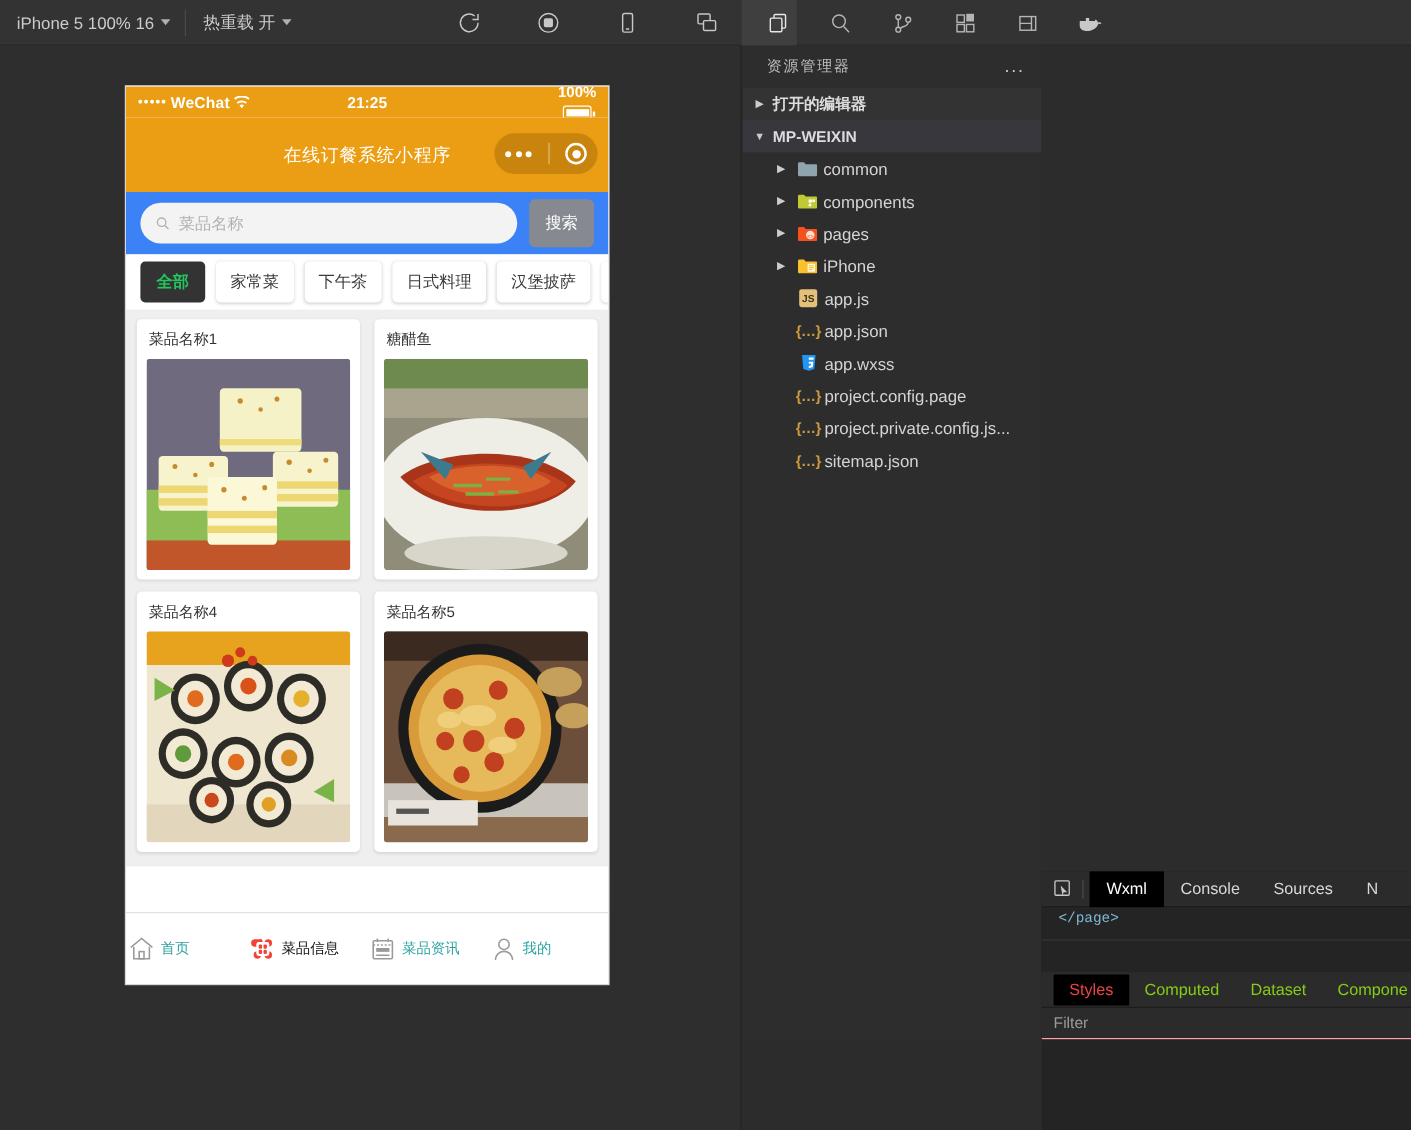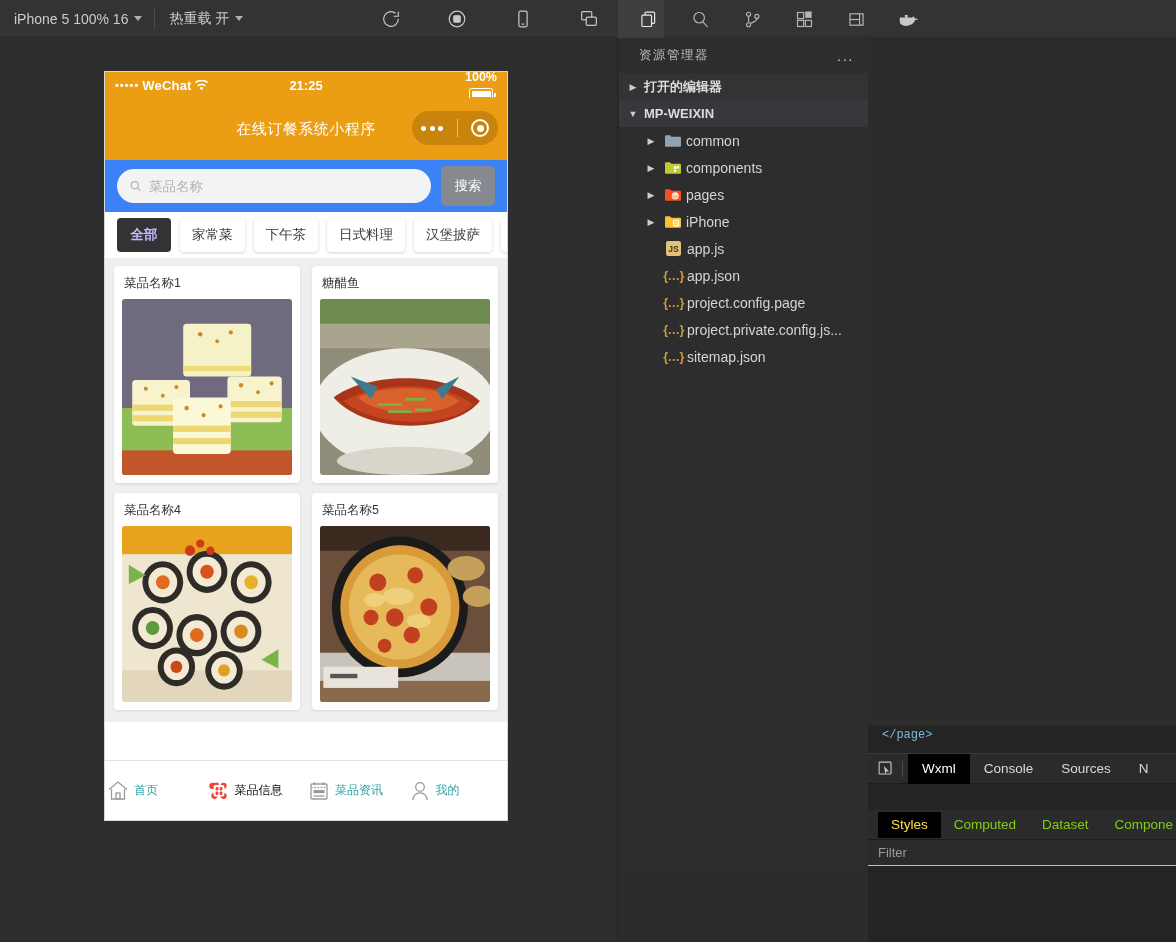--- a/index.html
+++ b/index.html
@@ -125,21 +125,21 @@
     height: 46px; background: #fff; display: flex; align-items: center;
     gap: 9px; padding: 0 12px; overflow: hidden;
   }
   .cat {
     flex: 0 0 auto; height: 34px; min-width: 54px; padding: 0 12px;
     border-radius: 4px; background: #fff; color: #3a3a3a;
     display: flex; align-items: center; justify-content: center;
     font-size: 13.5px; white-space: nowrap; cursor: pointer;
     box-shadow: 0 1px 3px rgba(0,0,0,.18);
   }
-  .cat.active { background: #333333; color: #c4b5fd; box-shadow: none; font-weight: bold;}
+  .cat.active { background: #333333; color: #22c55e; box-shadow: none; font-weight: bold;}
 
   
   #dish-grid {
     background: #efefef; padding: 8px 9px; height: 464px;
     display: grid; grid-template-columns: 1fr 1fr; gap: 10px 12px;
     align-content: start; overflow: hidden;
   }
   .dish-card {
     background: #fff; border-radius: 4px; padding: 8px;
     box-shadow: 0 1px 3px rgba(0,0,0,.10);
@@ -259,21 +259,21 @@
   #wxml-blank { height: 26px; background: #242424; }
   #styles-tabs {
     height: 30px; display: flex; align-items: center; background: #2b2b2b;
     border-bottom: 1px solid #1d1d1d; padding-left: 10px;
   }
   .st-tab {
     color: #84cc16; font-size: 13.5px; padding: 0 13px; height: 26px;
     display: flex; align-items: center; cursor: pointer; white-space: nowrap;
     border-radius: 1px;
   }
-  .st-tab.active { background: #000000; color: #fde047; }
+  .st-tab.active { background: #000000; color: #ef4444; }
   #filter-row {
     height: 26px; background: #2b2b2b; display: flex; align-items: center;
     padding-left: 10px; border-bottom: 1px solid #fca5a5;
   }
   #filter-input {
     background: transparent; border: 0; outline: none; color: #cfcfcf;
     font-size: 13px; width: 100%; font-family: "Liberation Sans", sans-serif;
   }
   #filter-input::placeholder { color: #9b9b9b; }
 </style>
@@ -693,20 +693,29 @@
     <span class="ftext">app.js</span>
   </div>
 
   <div class="tree-row indent2">
     <span class="ficon">
         <span class="jsonbr">{…}</span>
       </span>
     <span class="ftext">app.json</span>
   </div>
 
+  <div class="tree-row indent2">
+    <span class="ficon">
+      <svg width="14" height="15" viewBox="0 0 14 16" fill="#2196f3">
+          <path d="M1 1h12l-1.1 12.3L7 15l-4.9-1.7z"></path>
+          <path d="M7 3.2h4.4l-.2 2H7V3.2zM7 7h4l-.4 4.6L7 12.6V10.6l1.9-.6.13-1.4H7z" fill="#fff"></path>
+        </svg>
+    </span>
+    <span class="ftext">app.wxss</span>
+  </div>
 
   <div class="tree-row indent2">
     <span class="ficon">
         <span class="jsonbr">{…}</span>
       </span>
     <span class="ftext">project.config.page</span>
   </div>
 
   <div class="tree-row indent2">
     <span class="ficon">
@@ -728,35 +737,35 @@
     <div class="wm-row">在打开的文件之间切换</div>
     <div class="wm-row">在文件中查找</div>
     <div class="wm-row">切换终端</div>
     <div class="wm-row">切换面板</div>
     <div class="wm-row">切换侧边栏可见性</div>
   </div>
 </div>
 
 <div id="debug-panel">
 
-  <div id="wxml-code">&lt;/page&gt;</div>
-
   <div id="devtools-tabs">
     <div id="inspect-btn">
       <svg width="17" height="17" viewBox="0 0 20 20" fill="none" stroke="#c8c8c8" stroke-width="1.3">
         <rect x="2.5" y="2.5" width="14" height="14" rx="1"></rect>
         <path d="M8 7l6.5 6.5H11l-1 3.5z" fill="#c8c8c8" stroke="none"></path>
       </svg>
     </div>
     <div class="dt-sep"></div>
     <div class="dt-tab active">Wxml</div>
     <div class="dt-tab">Console</div>
     <div class="dt-tab">Sources</div>
     <div class="dt-tab">N</div>
   </div>
+
+  <div id="wxml-code">&lt;/page&gt;</div>
   <div id="wxml-blank"></div>
 
   <div id="styles-tabs">
     <div class="st-tab active">Styles</div>
     <div class="st-tab">Computed</div>
     <div class="st-tab">Dataset</div>
     <div class="st-tab">Compone</div>
   </div>
 
   <div id="filter-row">

